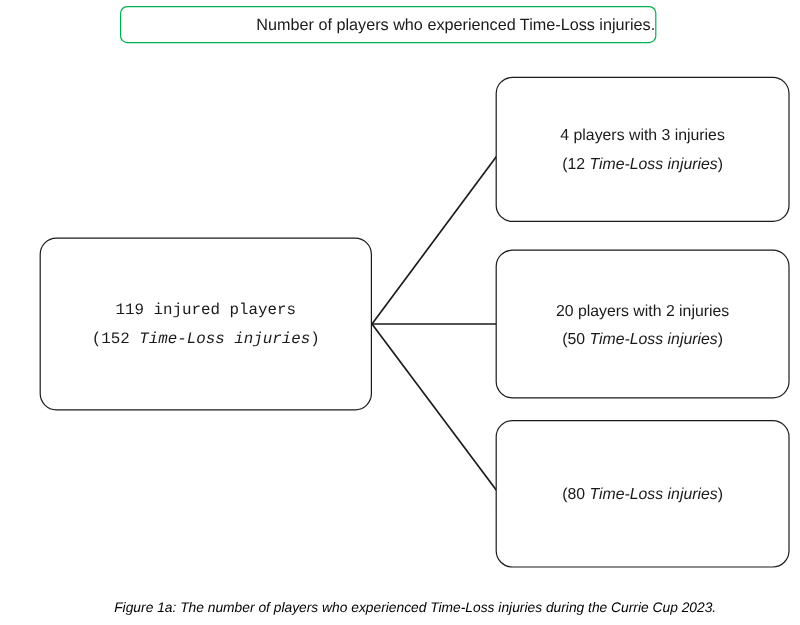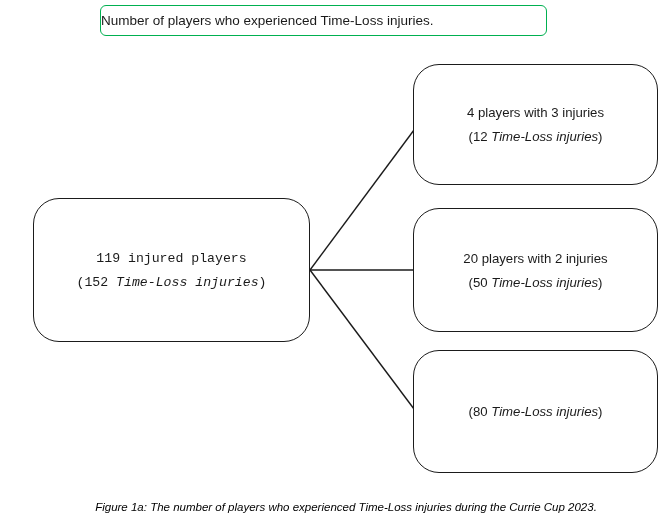--- a/index.html
+++ b/index.html
@@ -12,25 +12,25 @@
   body{
     width:667px;height:521px;background:#ffffff;
     font-family:"Liberation Sans", sans-serif;color:var(--ink);
     position:relative;overflow:hidden;
   }
   .stage{position:absolute;left:0;top:0;width:667px;height:521px;}
   svg.connectors{position:absolute;left:0;top:0;width:667px;height:521px;pointer-events:none;}
   .title-box{
     position:absolute;left:100px;top:5px;width:447px;height:31px;
     border:1.6px solid var(--green);border-radius:6px;
-    display:flex;align-items:center;justify-content:flex-start;
+    display:flex;align-items:center;justify-content:flex-end;
     font-size:13.5px;background:#ffffff;
   }
   .node{
-    position:absolute;border:1.6px solid var(--line);border-radius:26px;
+    position:absolute;border:1.6px solid var(--line);border-radius:14px;
     display:flex;flex-direction:column;align-items:center;justify-content:center;
     gap:9px;font-size:13.2px;background:#ffffff;text-align:center;
   }
   .node .paren-line{white-space:pre;}
   .node .paren-line .it{font-style:italic;}
   .root-node{left:33px;top:198px;width:277px;height:144px;font-family:Liberation Mono, monospace;}
   .branch-0{left:413px;top:64px;width:245px;height:121px;}
   .branch-1{left:413px;top:208px;width:245px;height:124px;}
   .branch-2{left:413px;top:350px;width:245px;height:123px;}
   .caption{

